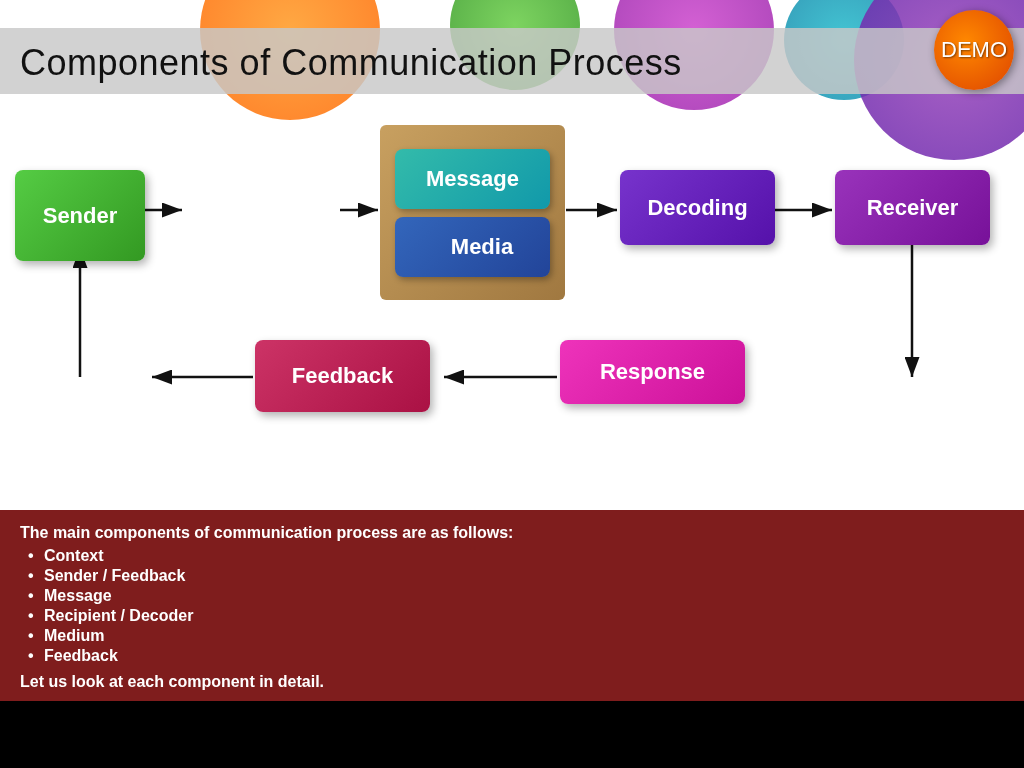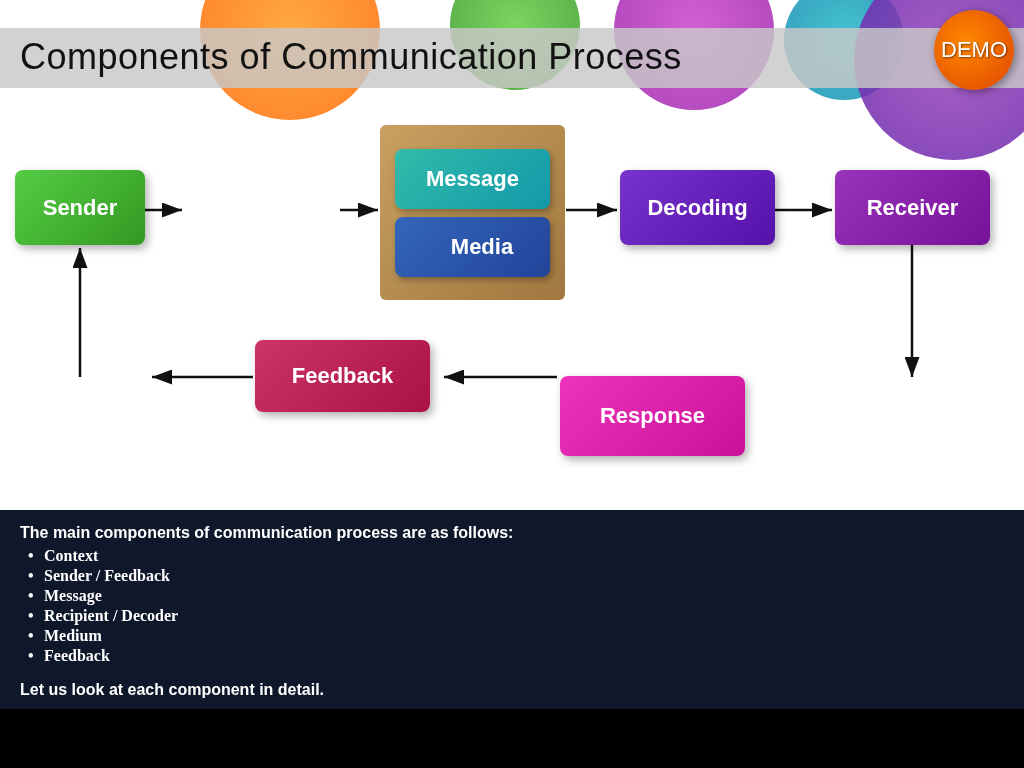--- a/index.html
+++ b/index.html
@@ -52,21 +52,21 @@
       top: -40px; right: -30px;
     }
 
     
     .title-bar {
       position: absolute;
       top: 28px;
       left: 0;
       right: 0;
       background: rgba(200,200,200,0.82);
-      padding: 8px 80px 10px 20px;
+      padding: 14px 80px 10px 20px;
       z-index: 10;
     }
     .title-text {
       font-size: 36px;
       font-weight: normal;
       color: #111;
       letter-spacing: 0.5px;
     }
 
     
@@ -109,21 +109,21 @@
       justify-content: center;
       color: white;
       font-size: 22px;
       font-weight: bold;
       text-align: center;
       box-shadow: 3px 4px 8px rgba(0,0,0,0.3);
     }
 
     .box-sender {
       background: linear-gradient(135deg, #55cc44, #339922);
-      width: 130px; height: 75px;
+      width: 130px; height: 91px;
       left: 15px; top: 55px; text-align: center;
     }
     .box-encoding {
       background: linear-gradient(135deg, #44bb33, #228811);
       width: 155px; height: 75px;
       left: 185px; top: 55px;
     }
     
     .message-container {
       position: absolute;
@@ -163,62 +163,61 @@
       width: 155px; height: 75px;
       left: 620px; top: 55px;
     }
     .box-receiver {
       background: linear-gradient(135deg, #9933bb, #771199);
       width: 155px; height: 75px;
       left: 835px; top: 55px;
     }
     .box-response {
       background: linear-gradient(135deg, #ee33bb, #cc1199);
-      width: 185px; height: 80px;
-      left: 560px; top: 225px; margin-top: 36px;
+      width: 185px; height: 64px;
+      left: 560px; top: 225px;
     }
     .box-feedback {
       background: linear-gradient(135deg, #cc3366, #aa1144);
       width: 175px; height: 72px;
       left: 255px; top: 225px;
     }
 
     
     .bottom-area {
       width: 1024px;
-      background: #0f172a;
+      background: #7f1d1d;
       color: white;
       padding: 14px 20px 10px 20px;
       font-size: 16px;
     }
     .bottom-intro {
       font-weight: bold;
       margin-bottom: 4px;
       font-size: 16px;
     }
     .bullet-list {
       list-style: none;
       margin: 0;
       padding: 0;
-      font-family: Liberation Serif, serif;
     }
     .bullet-list li {
       padding: 1px 0 1px 24px;
       position: relative;
       font-size: 16px;
       font-weight: bold;
     }
     .bullet-list li::before {
       content: '•';
       position: absolute;
       left: 8px;
     }
     .bottom-footer {
       font-weight: bold;
-      margin-top: 15px;
+      margin-top: 7px;
       font-size: 16px;
     }
 
     
     .arrows-svg {
       position: absolute;
       top: 0; left: 0;
       width: 100%; height: 100%;
       pointer-events: none;
     }

